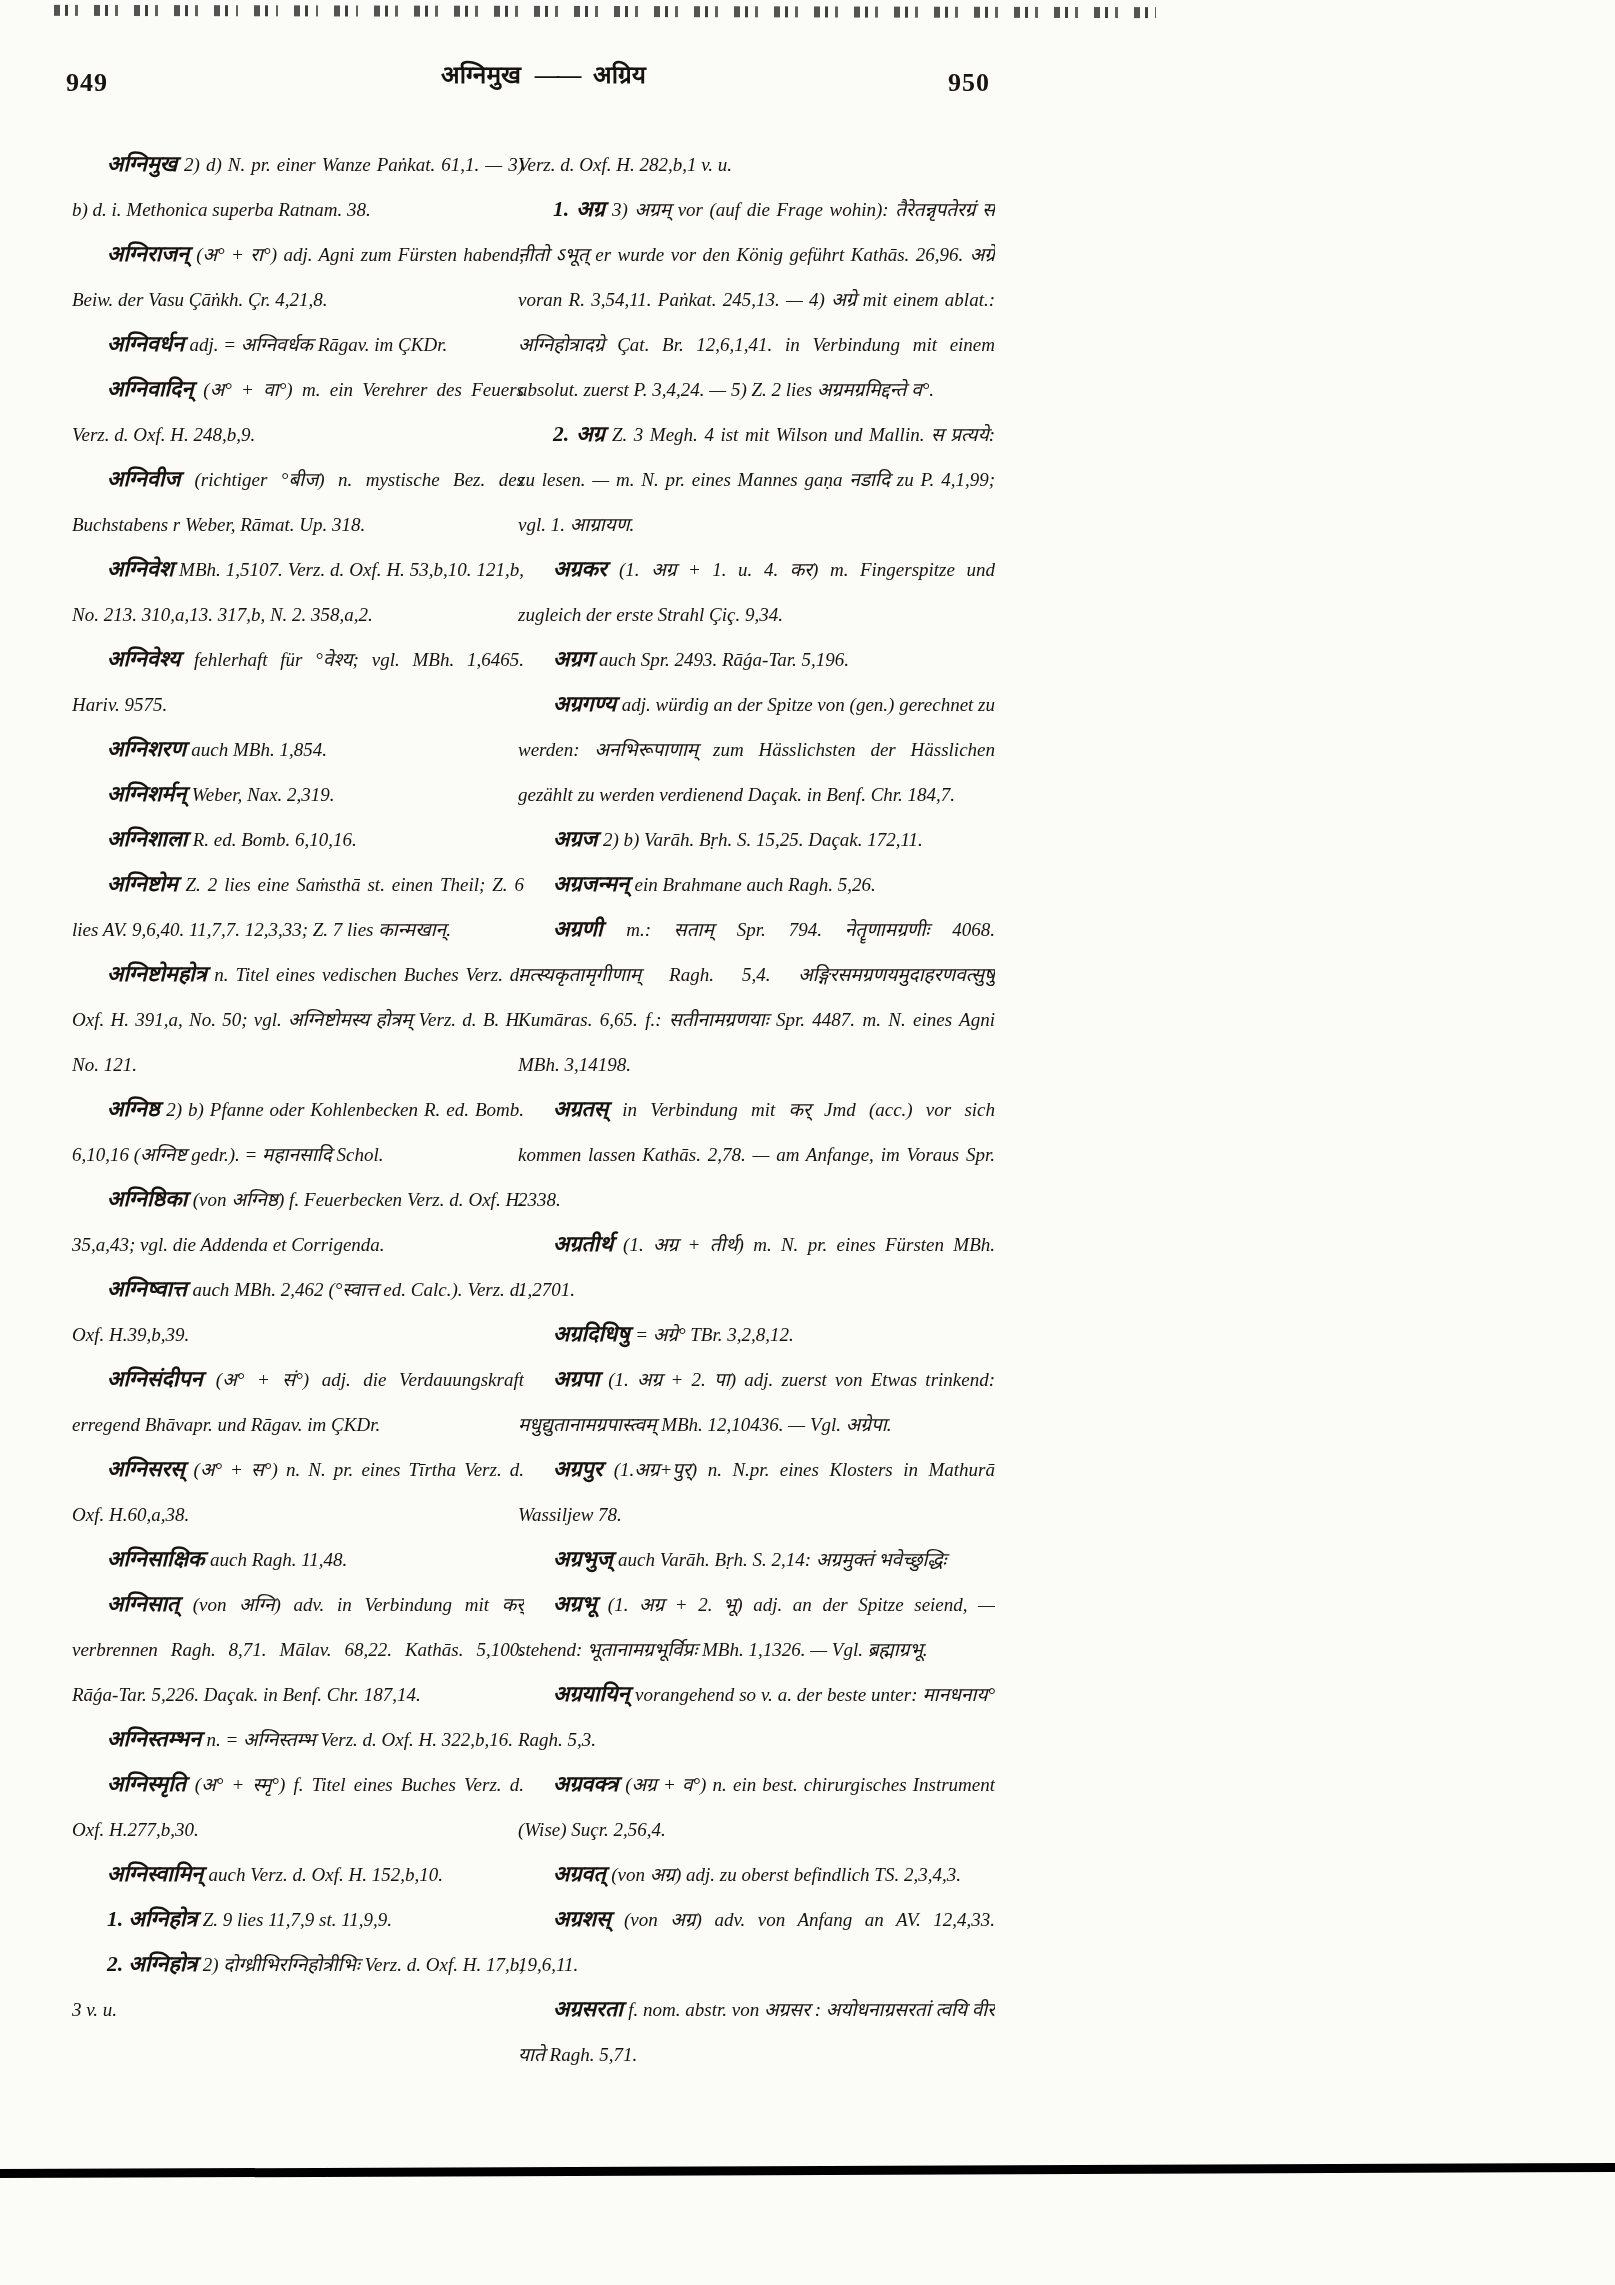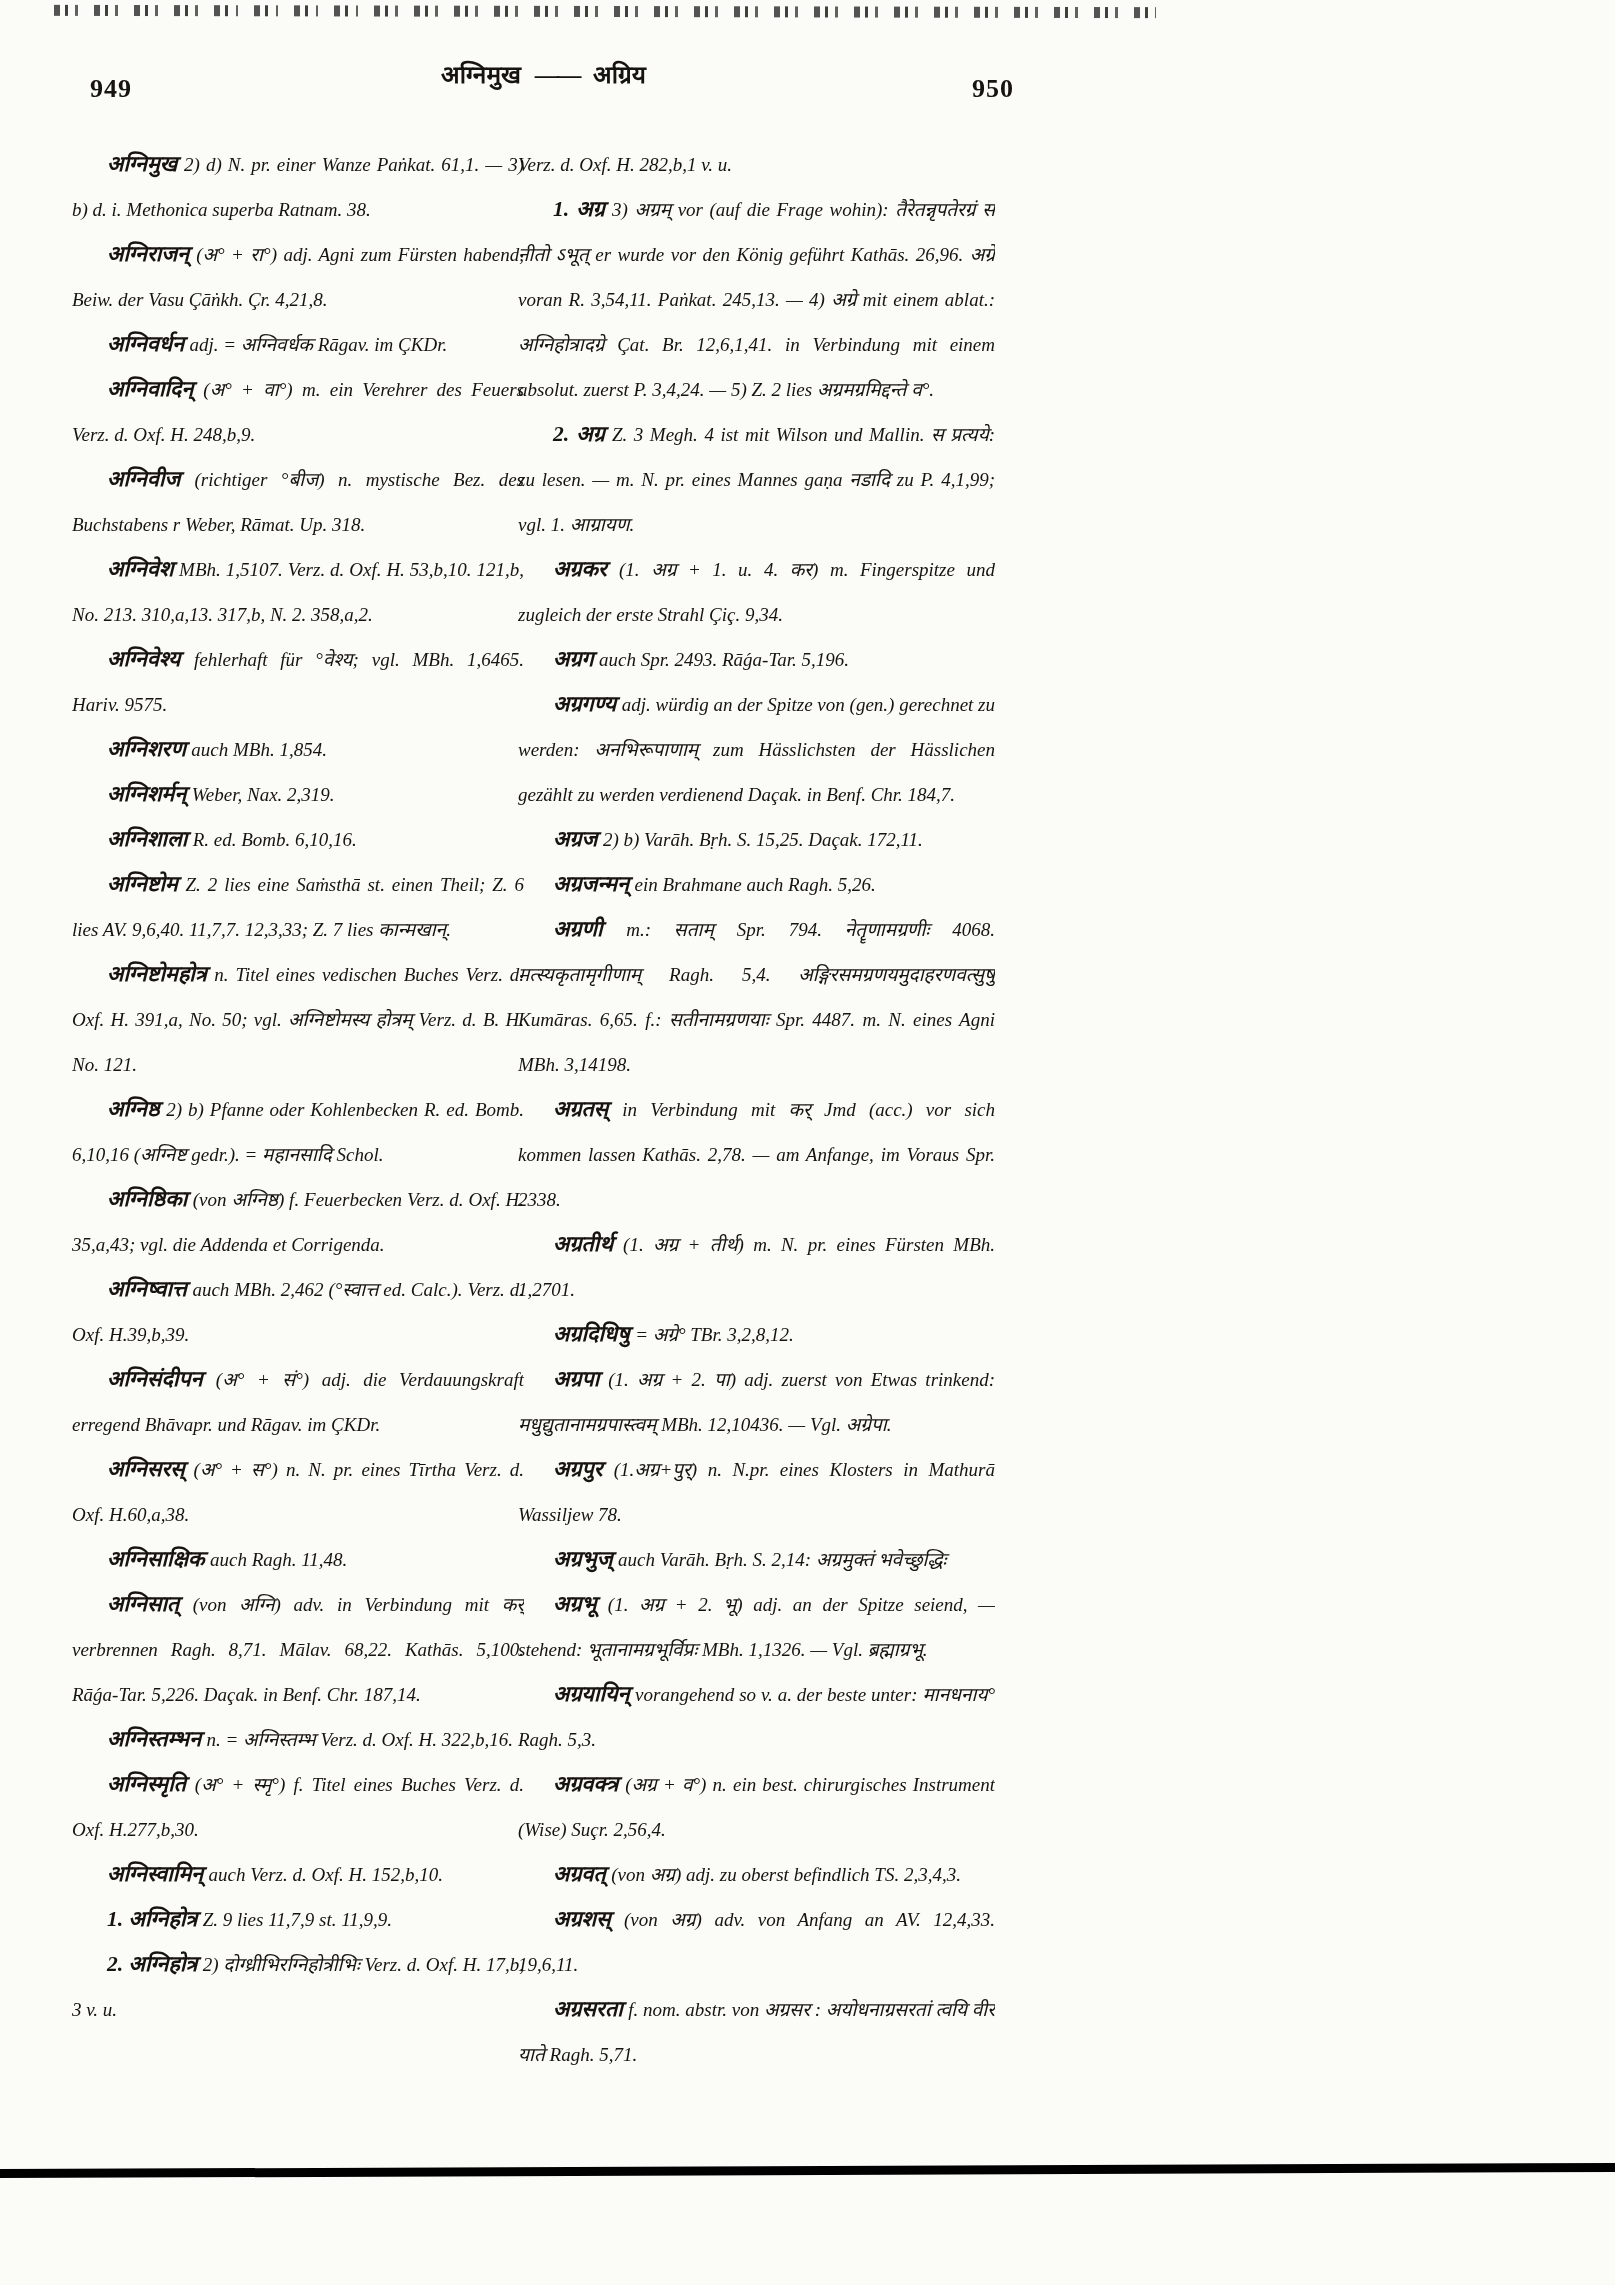--- a/index.html
+++ b/index.html
@@ -14,22 +14,22 @@
   #page { position:absolute; inset:0; }
   #top-noise {
     position:absolute; left:54px; top:5.9px; width:1102px; height:10.7px;
     background:repeating-linear-gradient(90deg,
       #2a2a2a 0 5.9px, transparent 5.9px 10.7px,
       #111 10.7px 13.7px, transparent 13.7px 21.5px,
       #3a3a3a 21.5px 24.4px, transparent 24.4px 40px);
     opacity:.8; transform:rotate(.12deg); filter:blur(0.4px);
   }
   .page-num {
-    position:absolute; top:74px;
-    font-size:26px; font-weight:bold; letter-spacing:1px;margin-left:24px;
+    position:absolute; top:68px;
+    font-size:26px; font-weight:bold; letter-spacing:1px;
   }
   #pn-left  { left:66px; }
   #pn-right { left:948px; }
   #header-center {
     position:absolute; left:73px; top:57px; width:941px;
     text-align:center; font-weight:bold; font-size:24.4px;
     white-space:nowrap;
   }
   #header-center .dash { padding:0 13.7px; letter-spacing:-2px; }
   .col {

